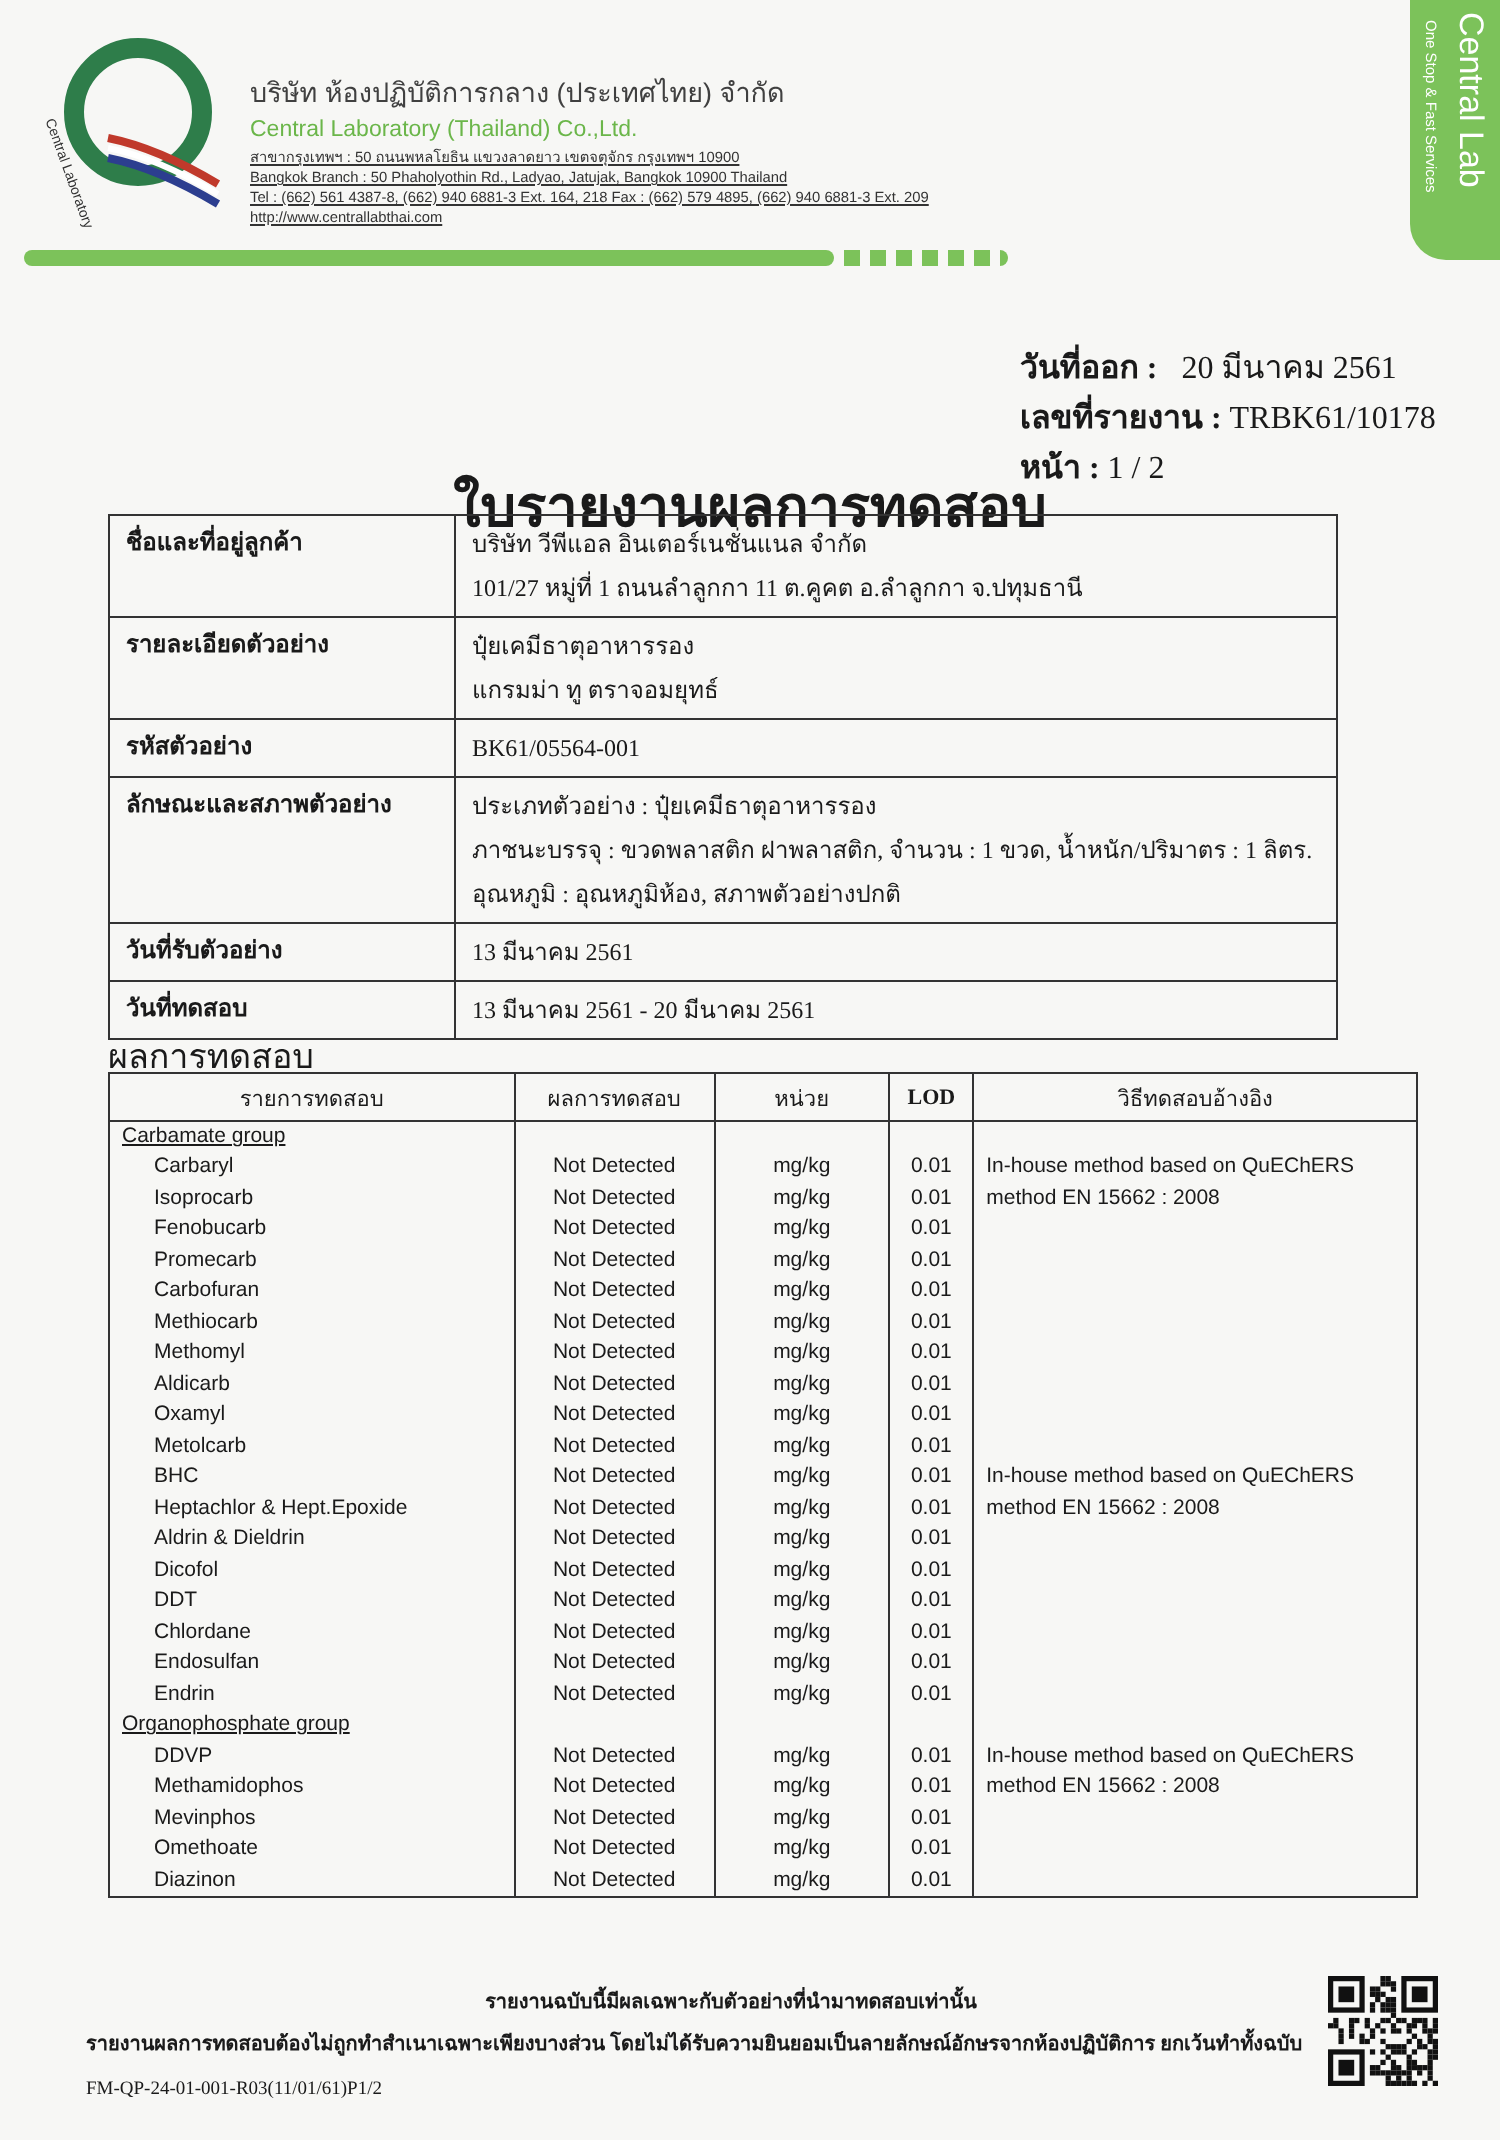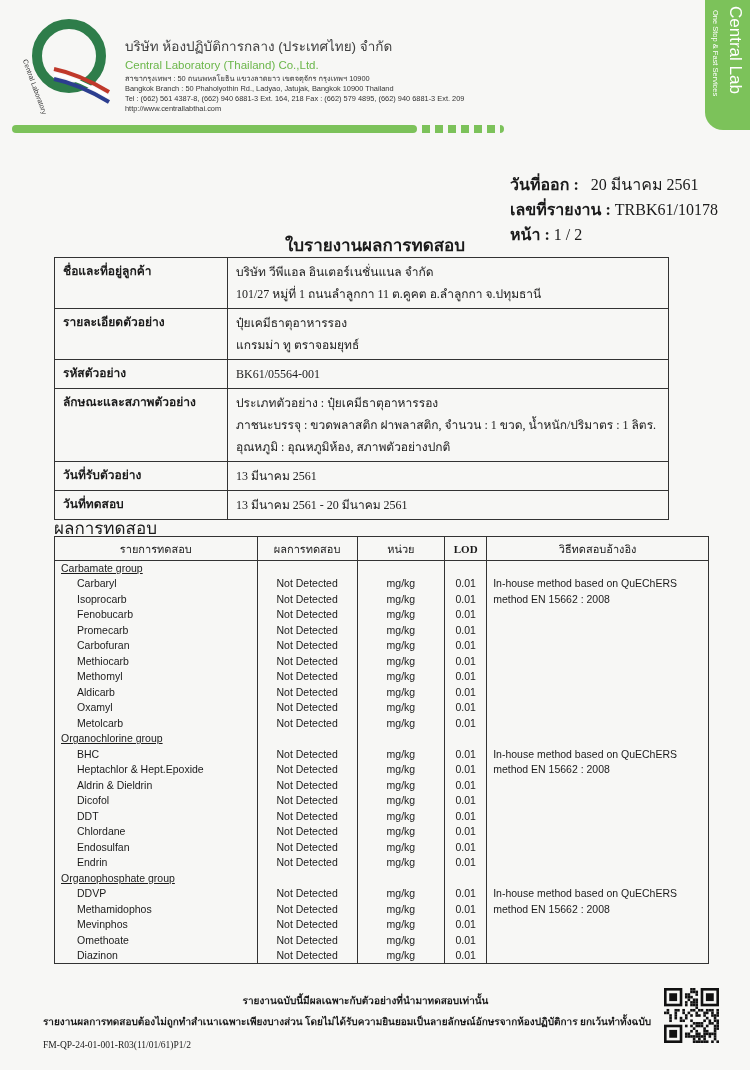--- a/index.html
+++ b/index.html
@@ -5,33 +5,33 @@
   * { box-sizing: border-box; margin: 0; padding: 0; }
   html, body { width: 750px; height: 1070px; background: #f7f7f5; overflow: hidden; }
   body { position: relative; font-family: "Liberation Serif", serif; color: #1a1a1a; }
 
   
   .logo { position: absolute; left: 14px; top: 14px; width: 100px; height: 100px; }
   .logo svg { width: 100%; height: 100%; }
   .company { position: absolute; left: 125px; top: 35px; }
   .company-th { font-family: "Liberation Sans", sans-serif; font-size: 13.5px; color: #404040; }
   .company-en { font-family: "Liberation Sans", sans-serif; font-size: 11.5px; color: #6bb64a; margin-top: 2px; }
-  .addr { font-family: "Liberation Sans", sans-serif; font-size: 7.4px; color: #333; line-height: 10px; margin-top: 3px; }
+  .addr { font-family: "Liberation Sans", sans-serif; font-size: 7.4px; color: #333; line-height: 10px; margin-top: 3px; text-decoration: underline; }
   .green-bar { position: absolute; left: 12px; top: 125px; width: 405px; height: 8px; background: #7cc25a; border-radius: 4px; }
   .dash-row { position: absolute; left: 422px; top: 125px; display: flex; gap: 5px; }
   .dash-row span { display: block; width: 8px; height: 8px; background: #7cc25a; }
   .dash-row span.last { width: 4px; border-radius: 0 4px 4px 0; }
   .side-tab { position: absolute; left: 705px; top: 0; width: 45px; height: 130px; background: #7cc25a; border-radius: 0 0 0 18px; }
   .side-tab .t1 { position: absolute; left: 20px; top: 6px; writing-mode: vertical-rl; font-family: "Liberation Sans", sans-serif; font-size: 17px; color: #fff; }
   .side-tab .t2 { position: absolute; left: 6px; top: 10px; writing-mode: vertical-rl; font-family: "Liberation Sans", sans-serif; font-size: 7.5px; color: #fff; }
 
   
   .meta { position: absolute; left: 510px; top: 172px; font-size: 16px; line-height: 25px; }
   .meta b { font-weight: bold; }
-  .report-title { position: absolute; left: 0; width: 750px; top: 231px; text-align: center; font-size: 17px; font-weight: bold; }
+  .report-title { position: absolute; left: 0; width: 750px; top: 231px; text-align: center; font-size: 28px; font-weight: bold; }
 
   
   .info { position: absolute; left: 54px; top: 257px; width: 615px; border-collapse: collapse; font-size: 12px; }
   .info td { border: 1.5px solid #333; vertical-align: top; padding: 3px 8px; }
   .info td.lbl { width: 173px; font-weight: bold; margin-left: 33px; }
   .info td .ln { line-height: 22px; display: block; }
 
   
   .results-title { position: absolute; left: 54px; top: 514px; font-family: "Liberation Sans", sans-serif; font-size: 17px; }
   .res { position: absolute; left: 54px; top: 536px; width: 655px; border-collapse: collapse; font-family: "Liberation Sans", sans-serif; font-size: 10.5px; }
@@ -221,27 +221,20 @@
         <td class="c">mg/kg</td>
         <td class="c">0.01</td>
         <td class="m"></td>
       </tr>
       <tr>
         <td class="name">Metolcarb</td>
         <td class="c">Not Detected</td>
         <td class="c">mg/kg</td>
         <td class="c">0.01</td>
         <td class="m"></td>
-      </tr>
-      <tr>
-        <td class="grp">Organochlorine group</td>
-        <td></td>
-        <td></td>
-        <td></td>
-        <td></td>
       </tr>
       <tr>
         <td class="name">BHC</td>
         <td class="c">Not Detected</td>
         <td class="c">mg/kg</td>
         <td class="c">0.01</td>
         <td class="m">In-house method based on QuEChERS</td>
       </tr>
       <tr>
         <td class="name">Heptachlor &amp; Hept.Epoxide</td>

